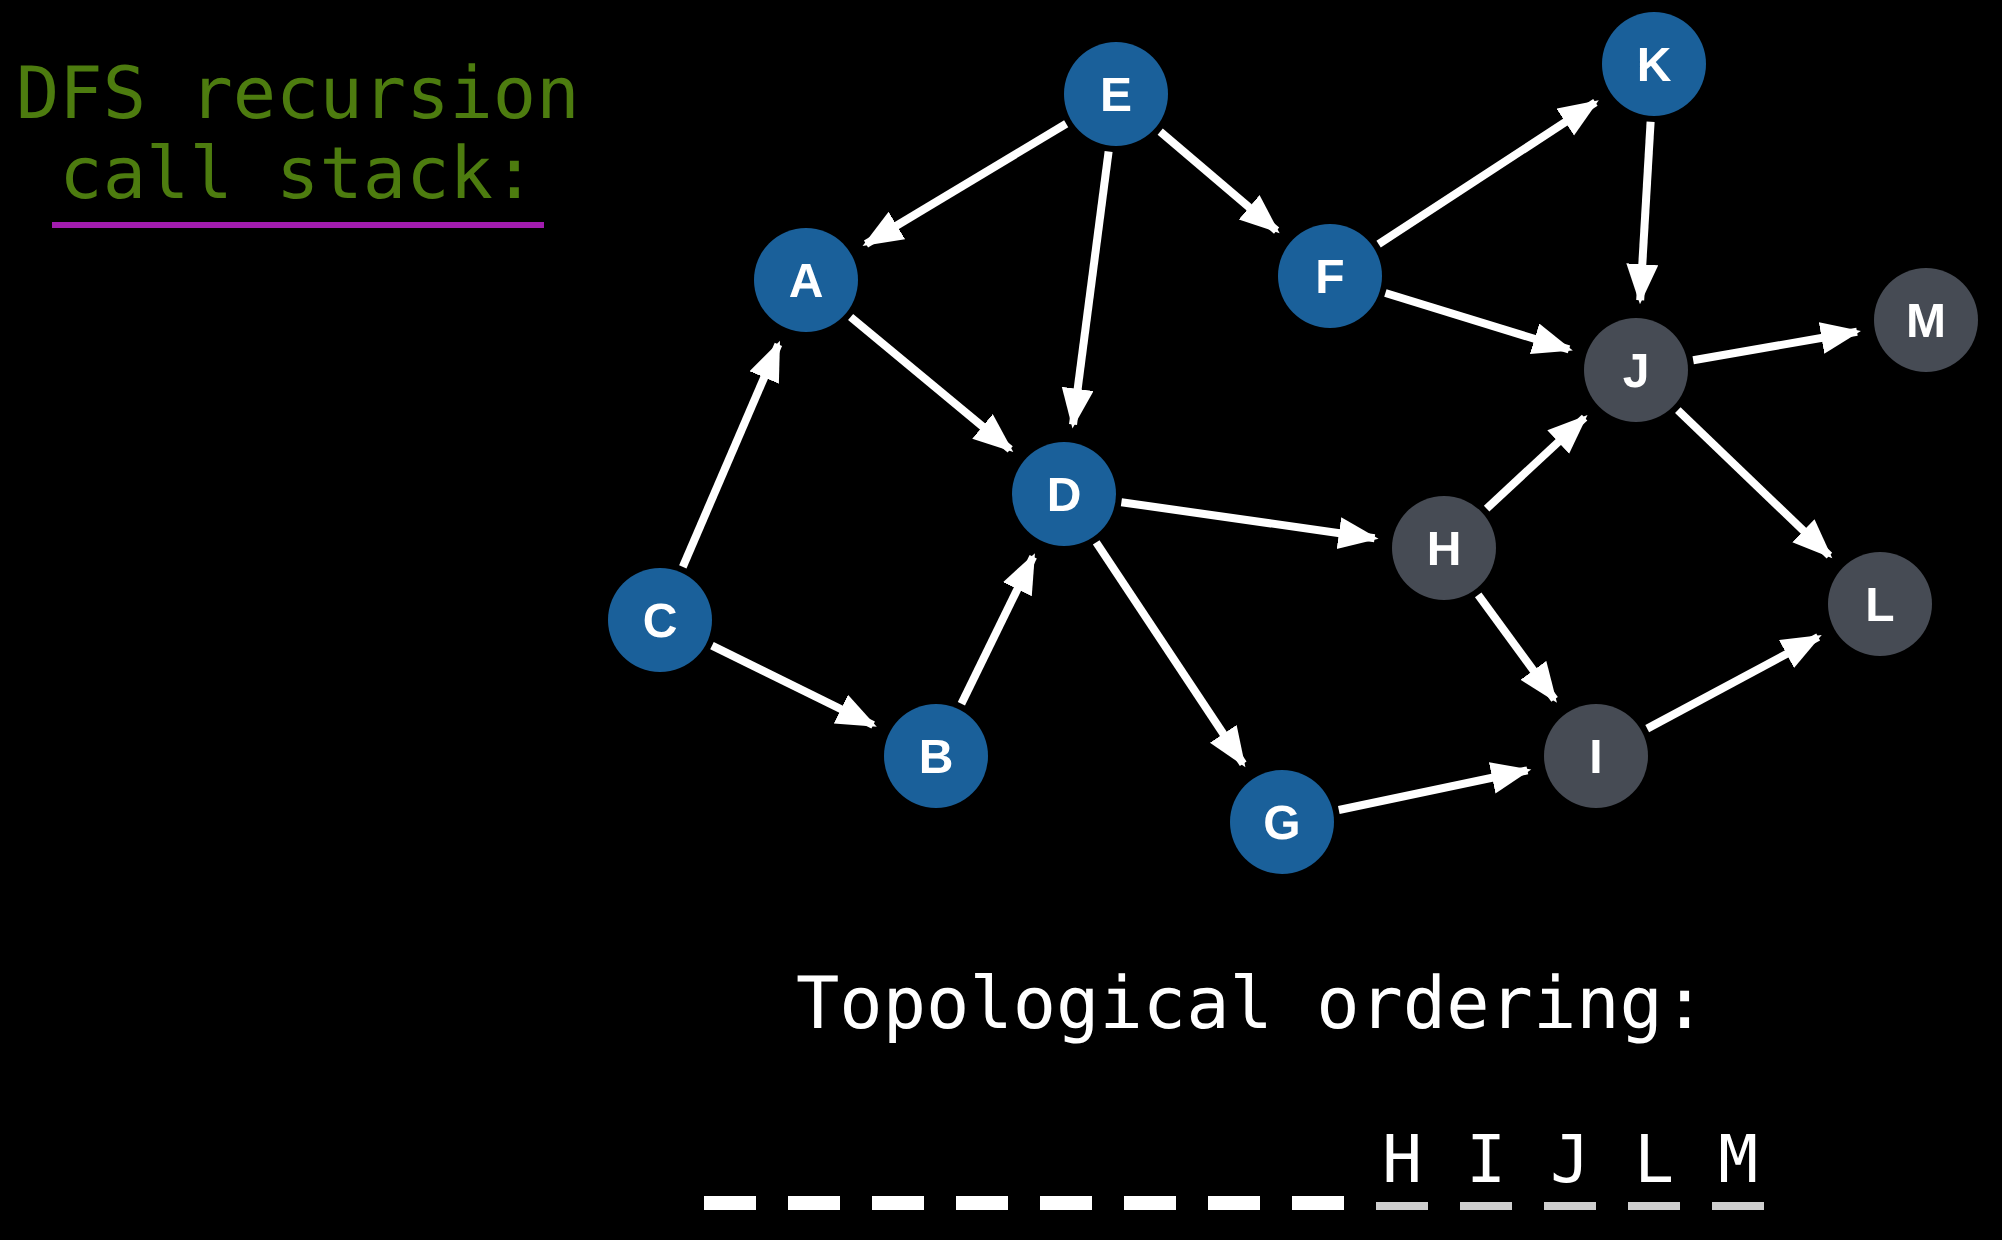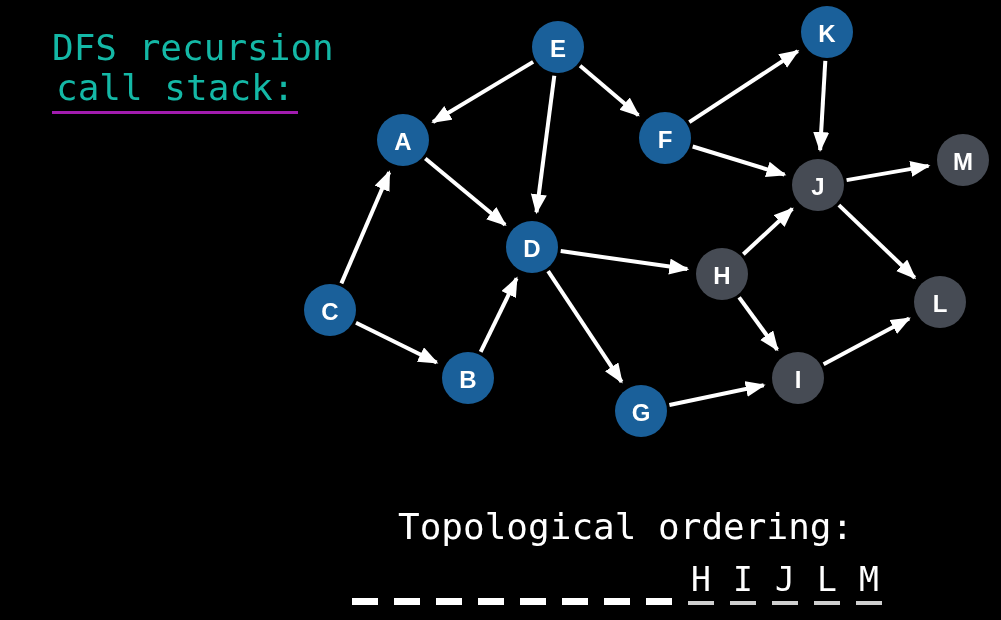--- a/index.html
+++ b/index.html
@@ -19,39 +19,38 @@
     position: absolute;
     left: 0;
     top: 0;
     width: 1001px;
     height: 620px;
   }
   .title-block {
     position: absolute;
     left: 8px;
     top: 28px;
-    color: #14b8a6;
+    color: #4d7c0f;
     font-size: 36px;
     line-height: 40px;
+    text-align: center;
     white-space: nowrap;
-    margin-left: 44px;
   }
   .title-line2-wrap {
     display: inline-block;
     border-bottom: 3px solid #a21caf;
     padding: 0 4px 3px 4px;
   }
   .topo-label {
     position: absolute;
     left: 398px;
     top: 482px;
     color: #ffffff;
     font-size: 36px;
     white-space: nowrap;
-    margin-top: 24px;
   }
   .slots-row {
     position: absolute;
     left: 352px;
     top: 550px;
     display: flex;
     align-items: flex-end;
     gap: 16px;
   }
   .slot {

